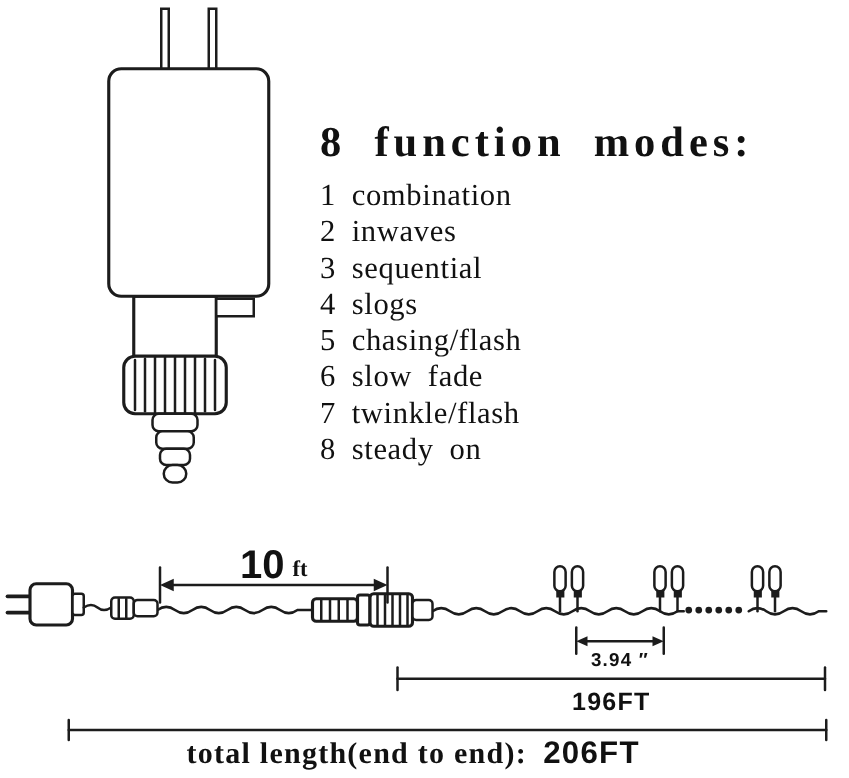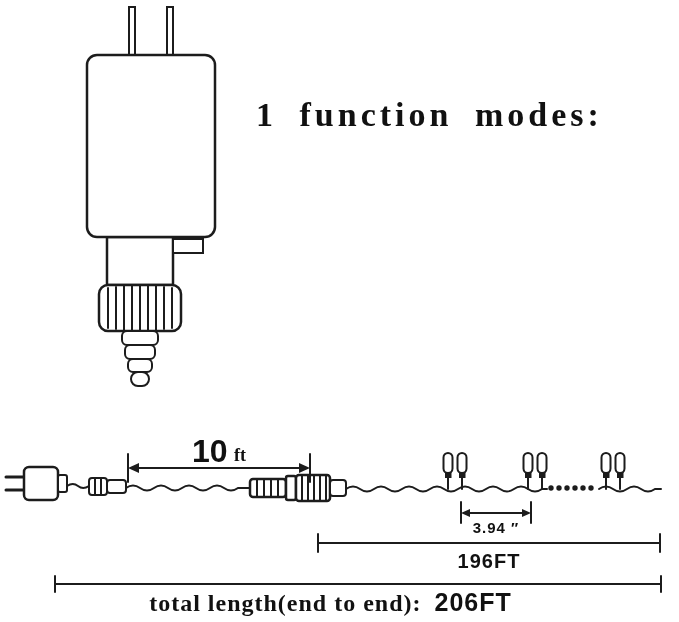--- a/index.html
+++ b/index.html
@@ -59,21 +59,31 @@
     </g>
     <g>
       <rect class="wf2" x="122" y="331" width="36" height="14" rx="5"></rect>
       <rect class="wf2" x="125" y="345" width="30" height="14" rx="5"></rect>
       <rect class="wf2" x="128" y="359" width="24" height="13" rx="5"></rect>
       <rect class="wf2" x="131" y="372" width="18" height="14" rx="7"></rect>
     </g>
   </svg>
 
   <div class="modes">
-    <h1 class="modes-title">1 function modes:</h1>
+    <h1 class="modes-title">8 function modes:</h1>
+    <div class="mode-list">
+      <div>1 combination</div>
+      <div>2 inwaves</div>
+      <div>3 sequential</div>
+      <div>4 slogs</div>
+      <div>5 chasing/flash</div>
+      <div>6 slow fade</div>
+      <div>7 twinkle/flash</div>
+      <div>8 steady on</div>
+    </div>
   </div>
 
   <svg class="lights-svg" width="679" height="192" viewBox="0 0 679 192">
 
     <g>
       <line class="s3" x1="6" y1="47" x2="24" y2="47"></line>
       <line class="s3" x1="6" y1="60" x2="24" y2="60"></line>
       <rect class="wf" x="24" y="37" width="34" height="33" rx="5"></rect>
       <rect class="wf2" x="58" y="45" width="9" height="17" rx="2"></rect>
     </g>

